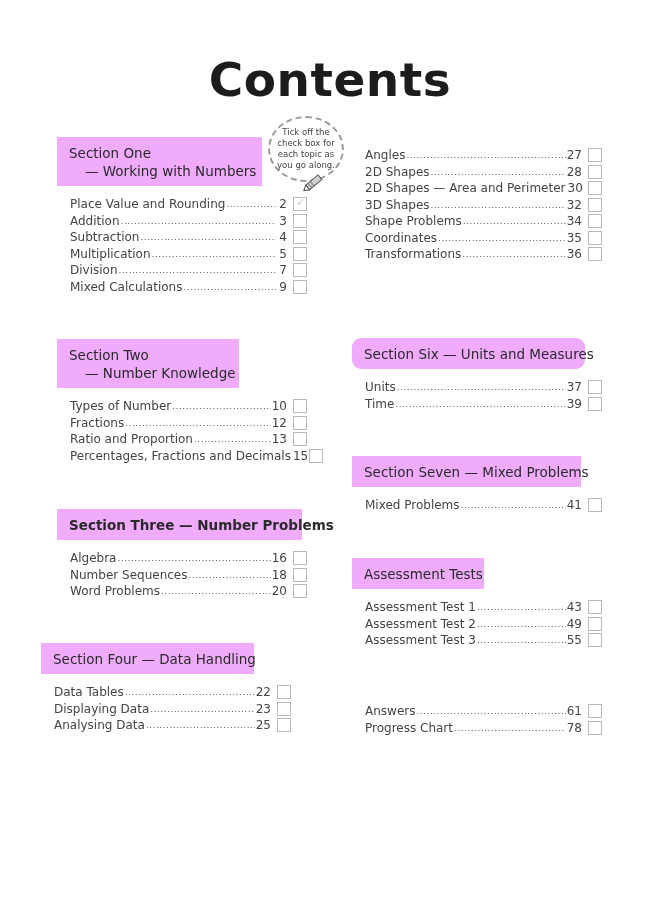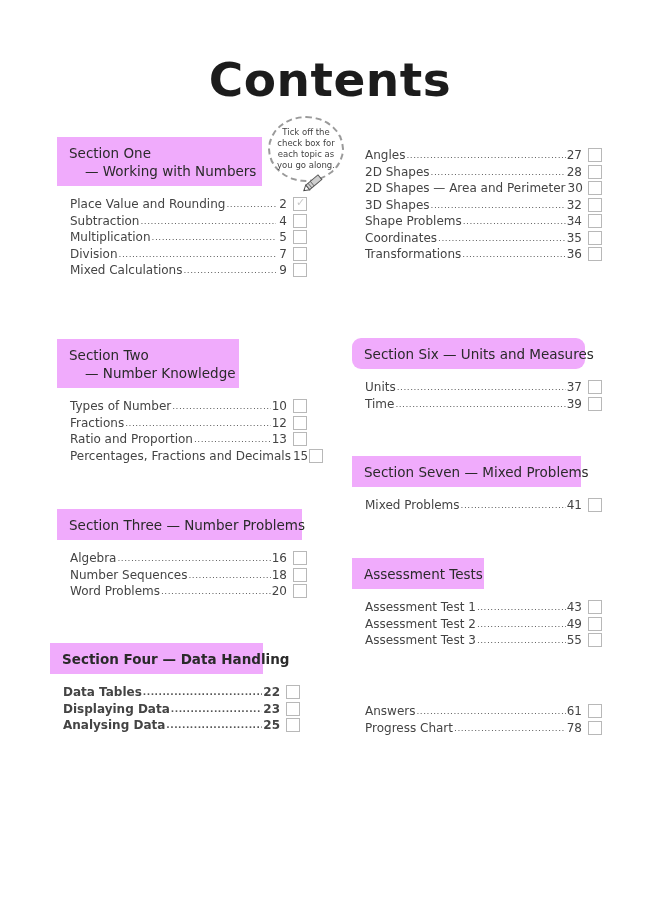--- a/index.html
+++ b/index.html
@@ -83,20 +83,26 @@
     <span class="line2">— Working with Numbers</span>
   </div>
   <div class="items">
     <div class="item">
         <span class="label">Place Value and Rounding</span>
         <span class="dots"></span>
         <span class="page">2</span>
         <span class="checkbox checked"></span>
       </div>
     <div class="item">
+        <span class="label">Addition</span>
+        <span class="dots"></span>
+        <span class="page">3</span>
+        <span class="checkbox"></span>
+      </div>
+    <div class="item">
         <span class="label">Subtraction</span>
         <span class="dots"></span>
         <span class="page">4</span>
         <span class="checkbox"></span>
       </div>
     <div class="item">
         <span class="label">Multiplication</span>
         <span class="dots"></span>
         <span class="page">5</span>
         <span class="checkbox"></span>
@@ -143,21 +149,21 @@
     <div class="item">
         <span class="label">Percentages, Fractions and Decimals</span>
         <span class="dots"></span>
         <span class="page">15</span>
         <span class="checkbox"></span>
       </div>
   </div>
 </div>
 
 <div class="section left" style="left:57px; top:509px;">
-  <div class="section-header" style="width:245px;">
+  <div class="section-header" style="width:245px;font-weight:bold;">
     <span>Section Three — Number Problems</span>
   </div>
   <div class="items">
     <div class="item">
         <span class="label">Algebra</span>
         <span class="dots"></span>
         <span class="page">16</span>
         <span class="checkbox"></span>
       </div>
     <div class="item">
@@ -168,21 +174,21 @@
       </div>
     <div class="item">
         <span class="label">Word Problems</span>
         <span class="dots"></span>
         <span class="page">20</span>
         <span class="checkbox"></span>
       </div>
   </div>
 </div>
 
-<div class="section left" style="left:50px; top:643px;font-weight:bold;">
+<div class="section left" style="left:41px; top:643px;">
   <div class="section-header" style="width:213px;">
     <span>Section Four — Data Handling</span>
   </div>
   <div class="items">
     <div class="item">
         <span class="label">Data Tables</span>
         <span class="dots"></span>
         <span class="page">22</span>
         <span class="checkbox"></span>
       </div>

